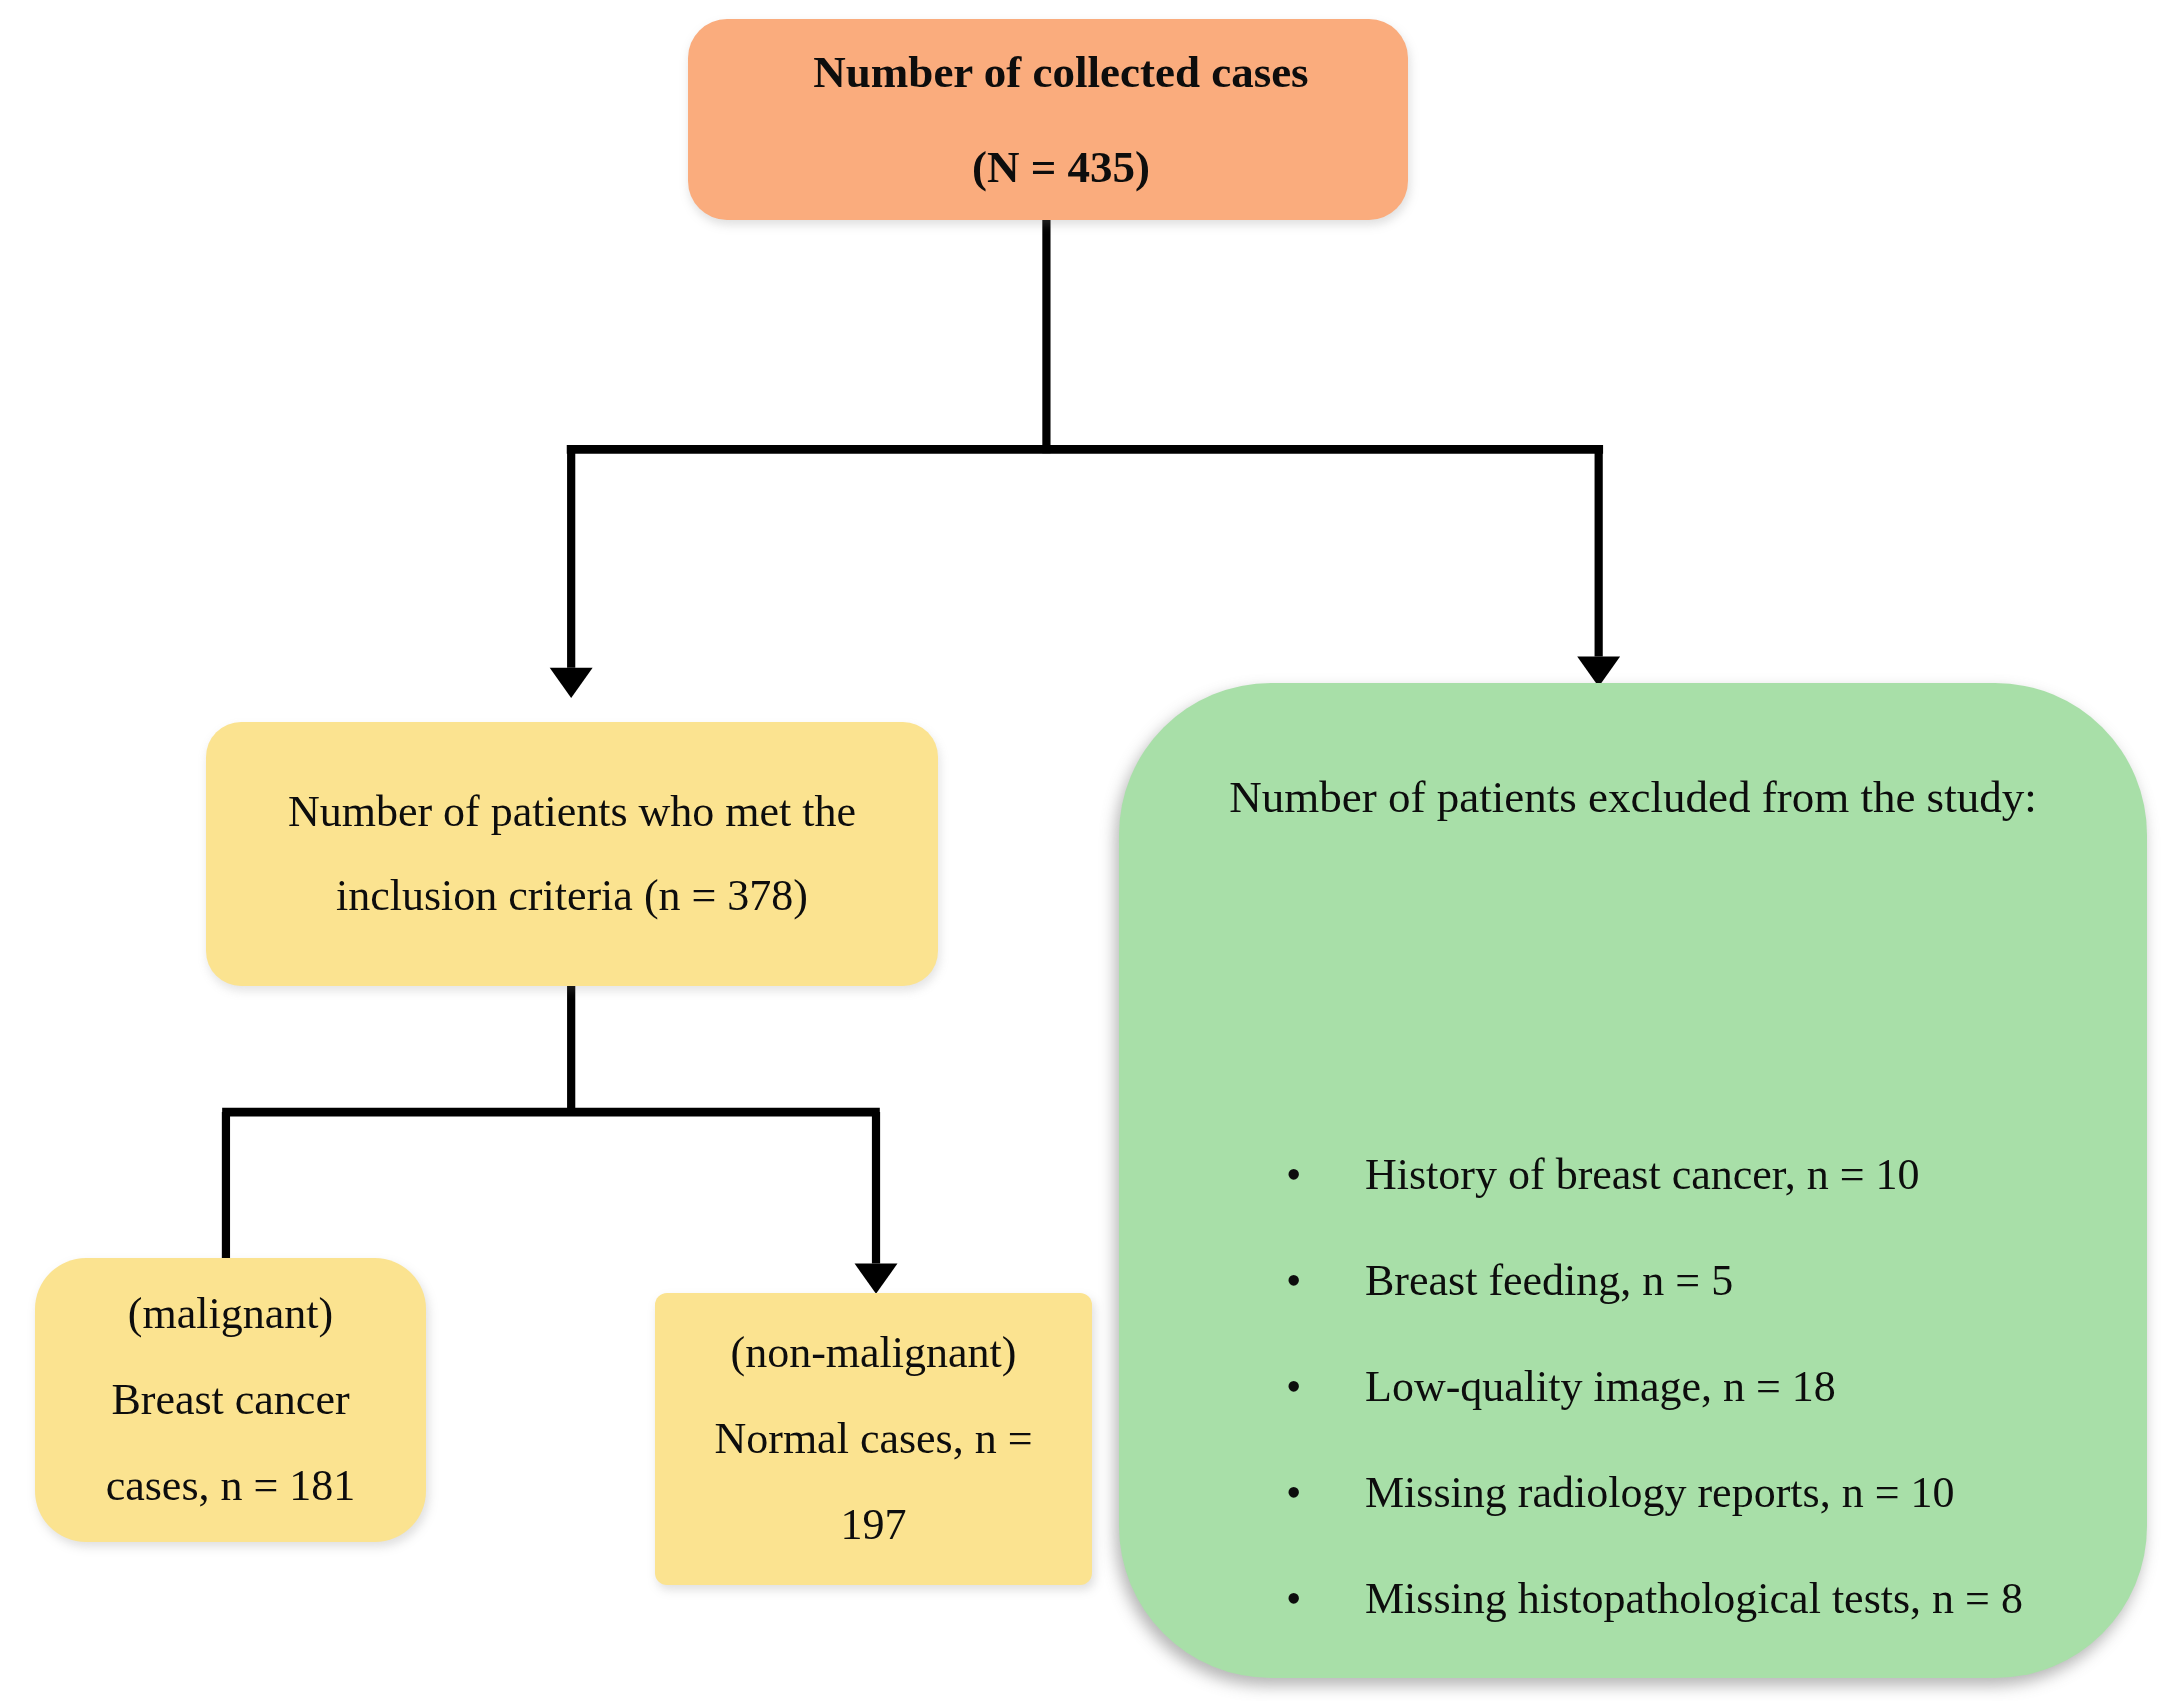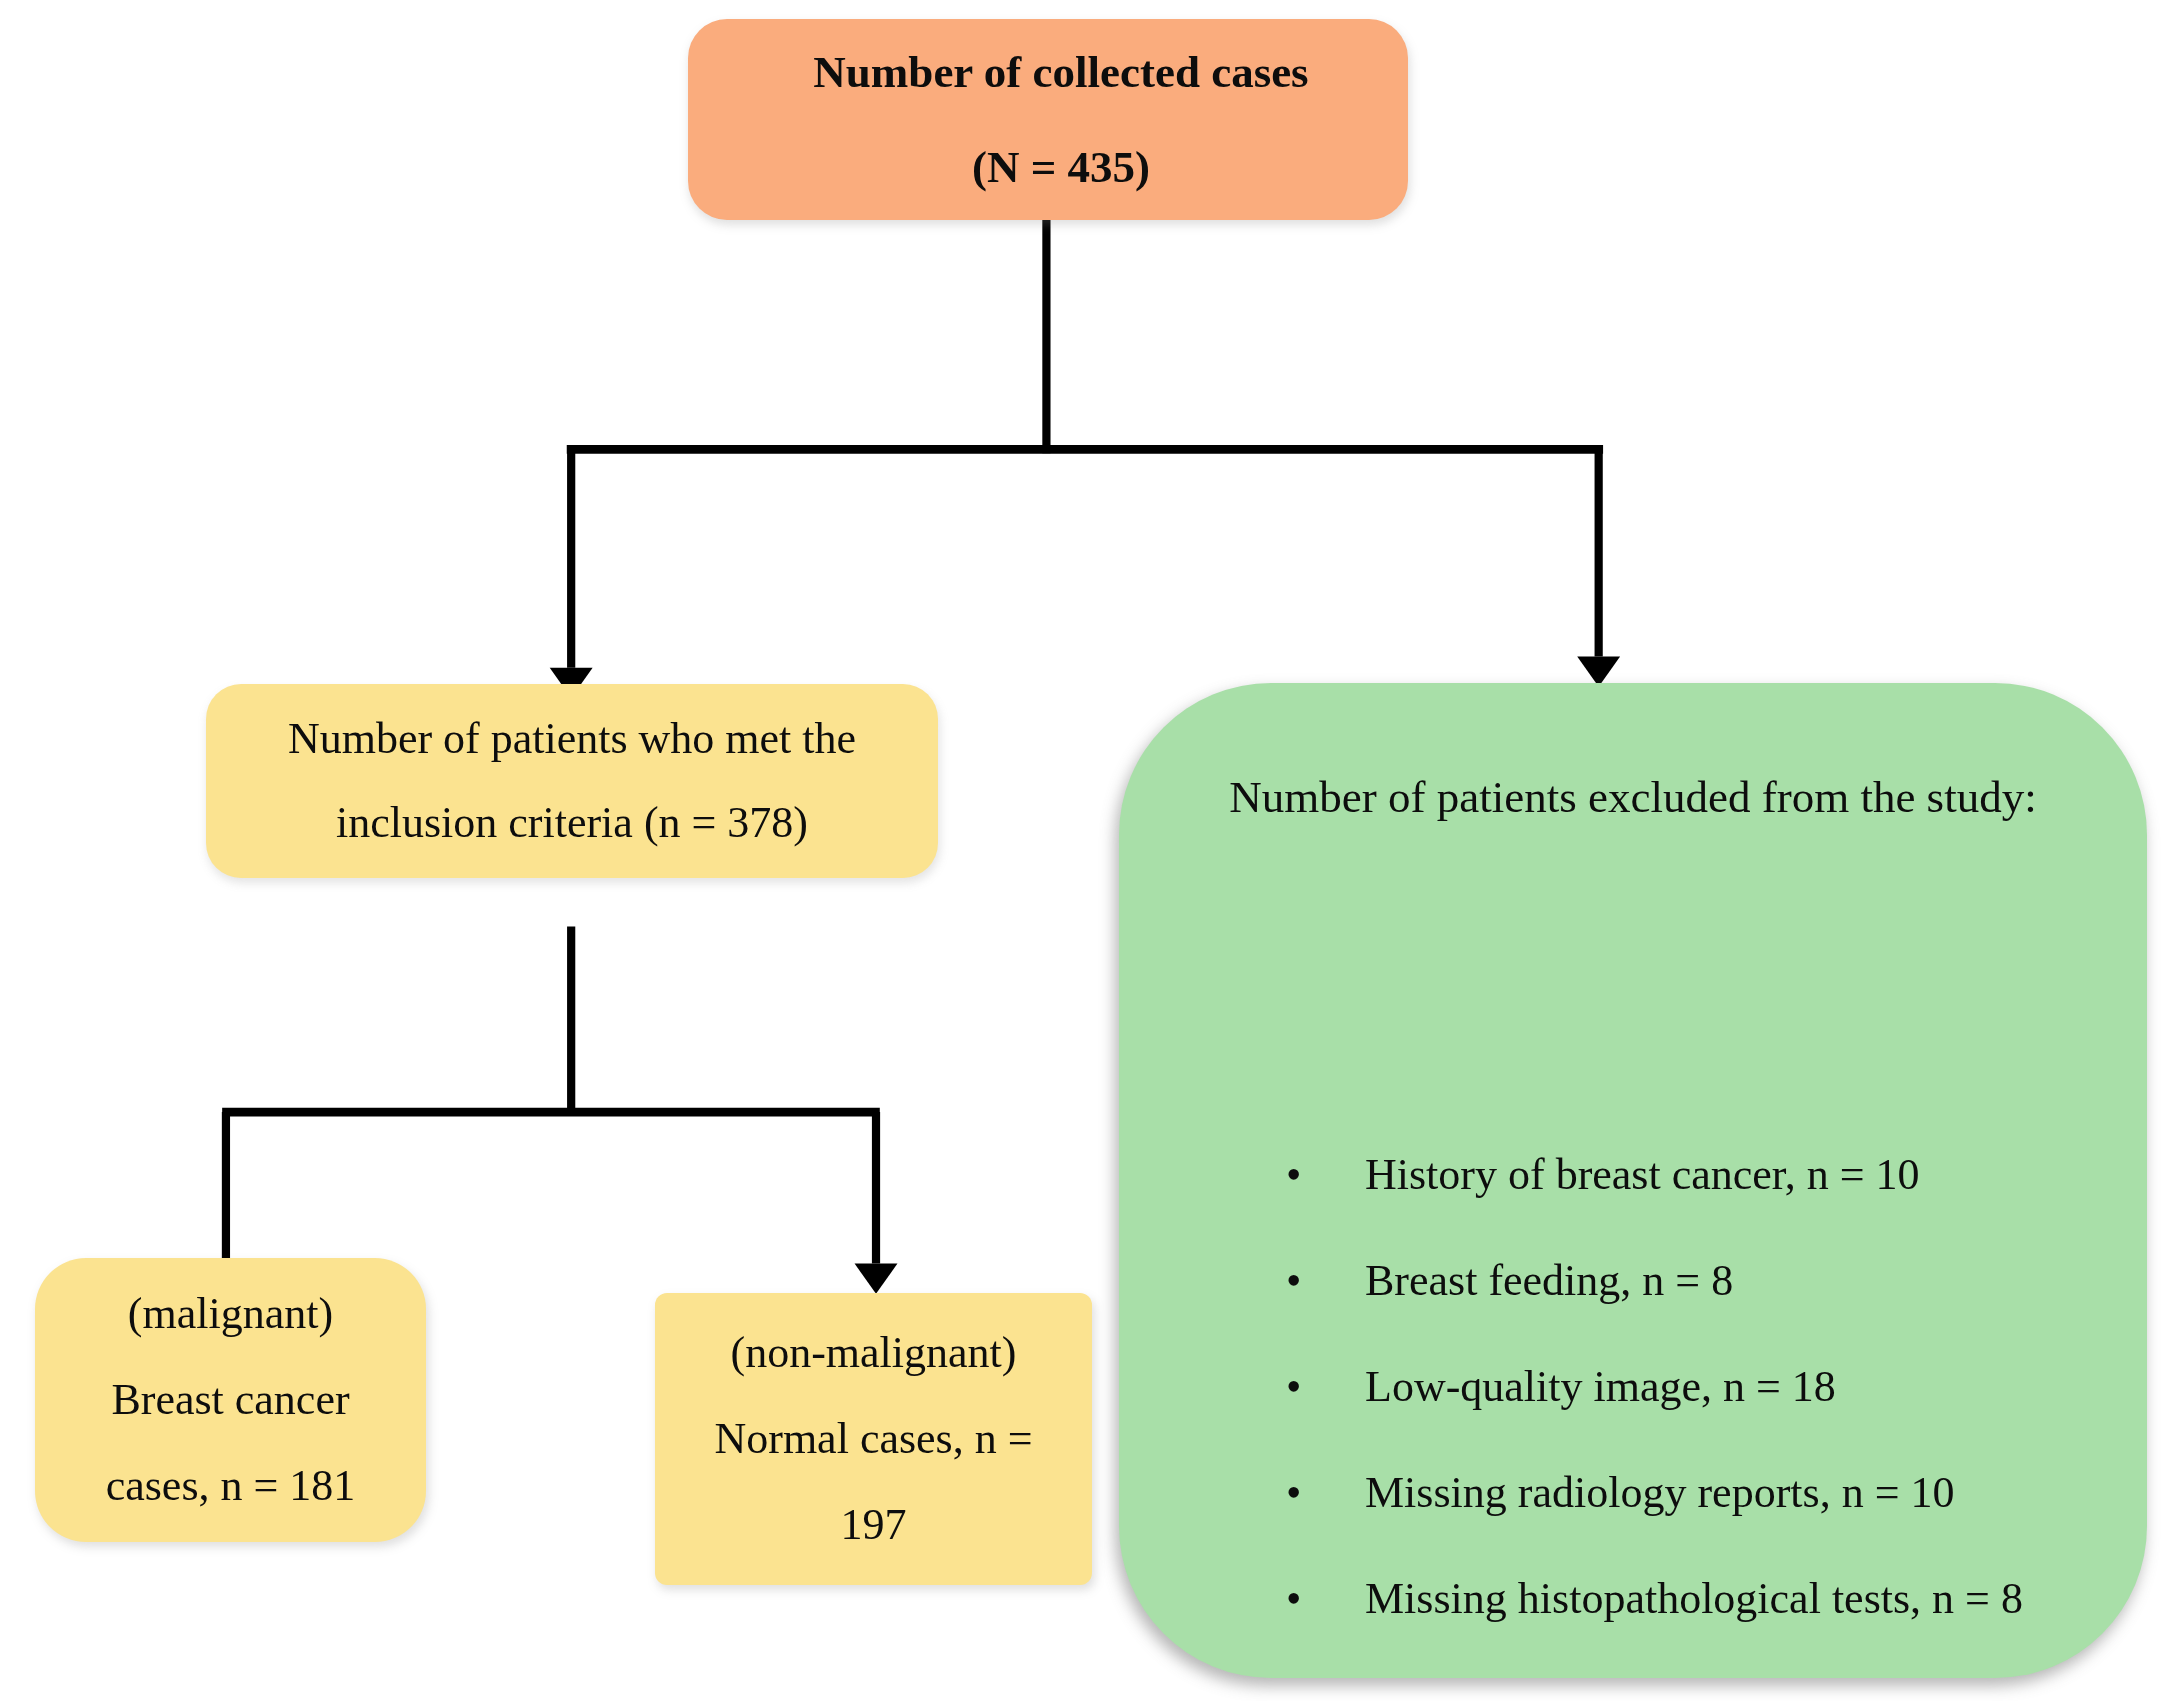--- a/index.html
+++ b/index.html
@@ -34,21 +34,21 @@
     background: var(--orange, #FAAC7D);
     border-radius: 39px;
     font-weight: bold;
     font-size: 45px;
     box-shadow: 1.9px 5px 10px rgba(130,130,130,0.25);
     padding-left: 26px;
   }
   #box-collected .line { line-height: 95px; }
 
   #box-inclusion {
-    left: 206px; top: 684px; width: 732px; height: 194px;
+    left: 206px; top: 722px; width: 732px; height: 264px;
     background: var(--yellow, #FBE390);
     border-radius: 35px;
     font-size: 44px;
     box-shadow: 1.9px 5px 10px rgba(130,130,130,0.22);
   }
   #box-inclusion .line { line-height: 84px; }
 
   #box-excluded {
     left: 1119px; top: 683px; width: 1028px; height: 995px;
     background: var(--green, #A8DFA8);
@@ -140,21 +140,21 @@
 
   <div class="box" id="box-inclusion">
     <div class="line">Number of patients who met the</div>
     <div class="line">inclusion criteria (n = 378)</div>
   </div>
 
   <div class="box" id="box-excluded">
     <div class="g-title">Number of patients excluded from the study:</div>
     <ul>
       <li><span>History of breast cancer, n = 10</span></li>
-      <li><span>Breast feeding, n = 8</span></li>
+      <li><span>Breast feeding, n = 5</span></li>
       <li><span>Low-quality image, n = 18</span></li>
       <li><span>Missing radiology reports, n = 10</span></li>
       <li><span>Missing histopathological tests, n = 8</span></li>
     </ul>
   </div>
 
   <div class="box" id="box-malignant">
     <div class="line">(malignant)</div>
     <div class="line">Breast cancer</div>
     <div class="line">cases, n = 181</div>

